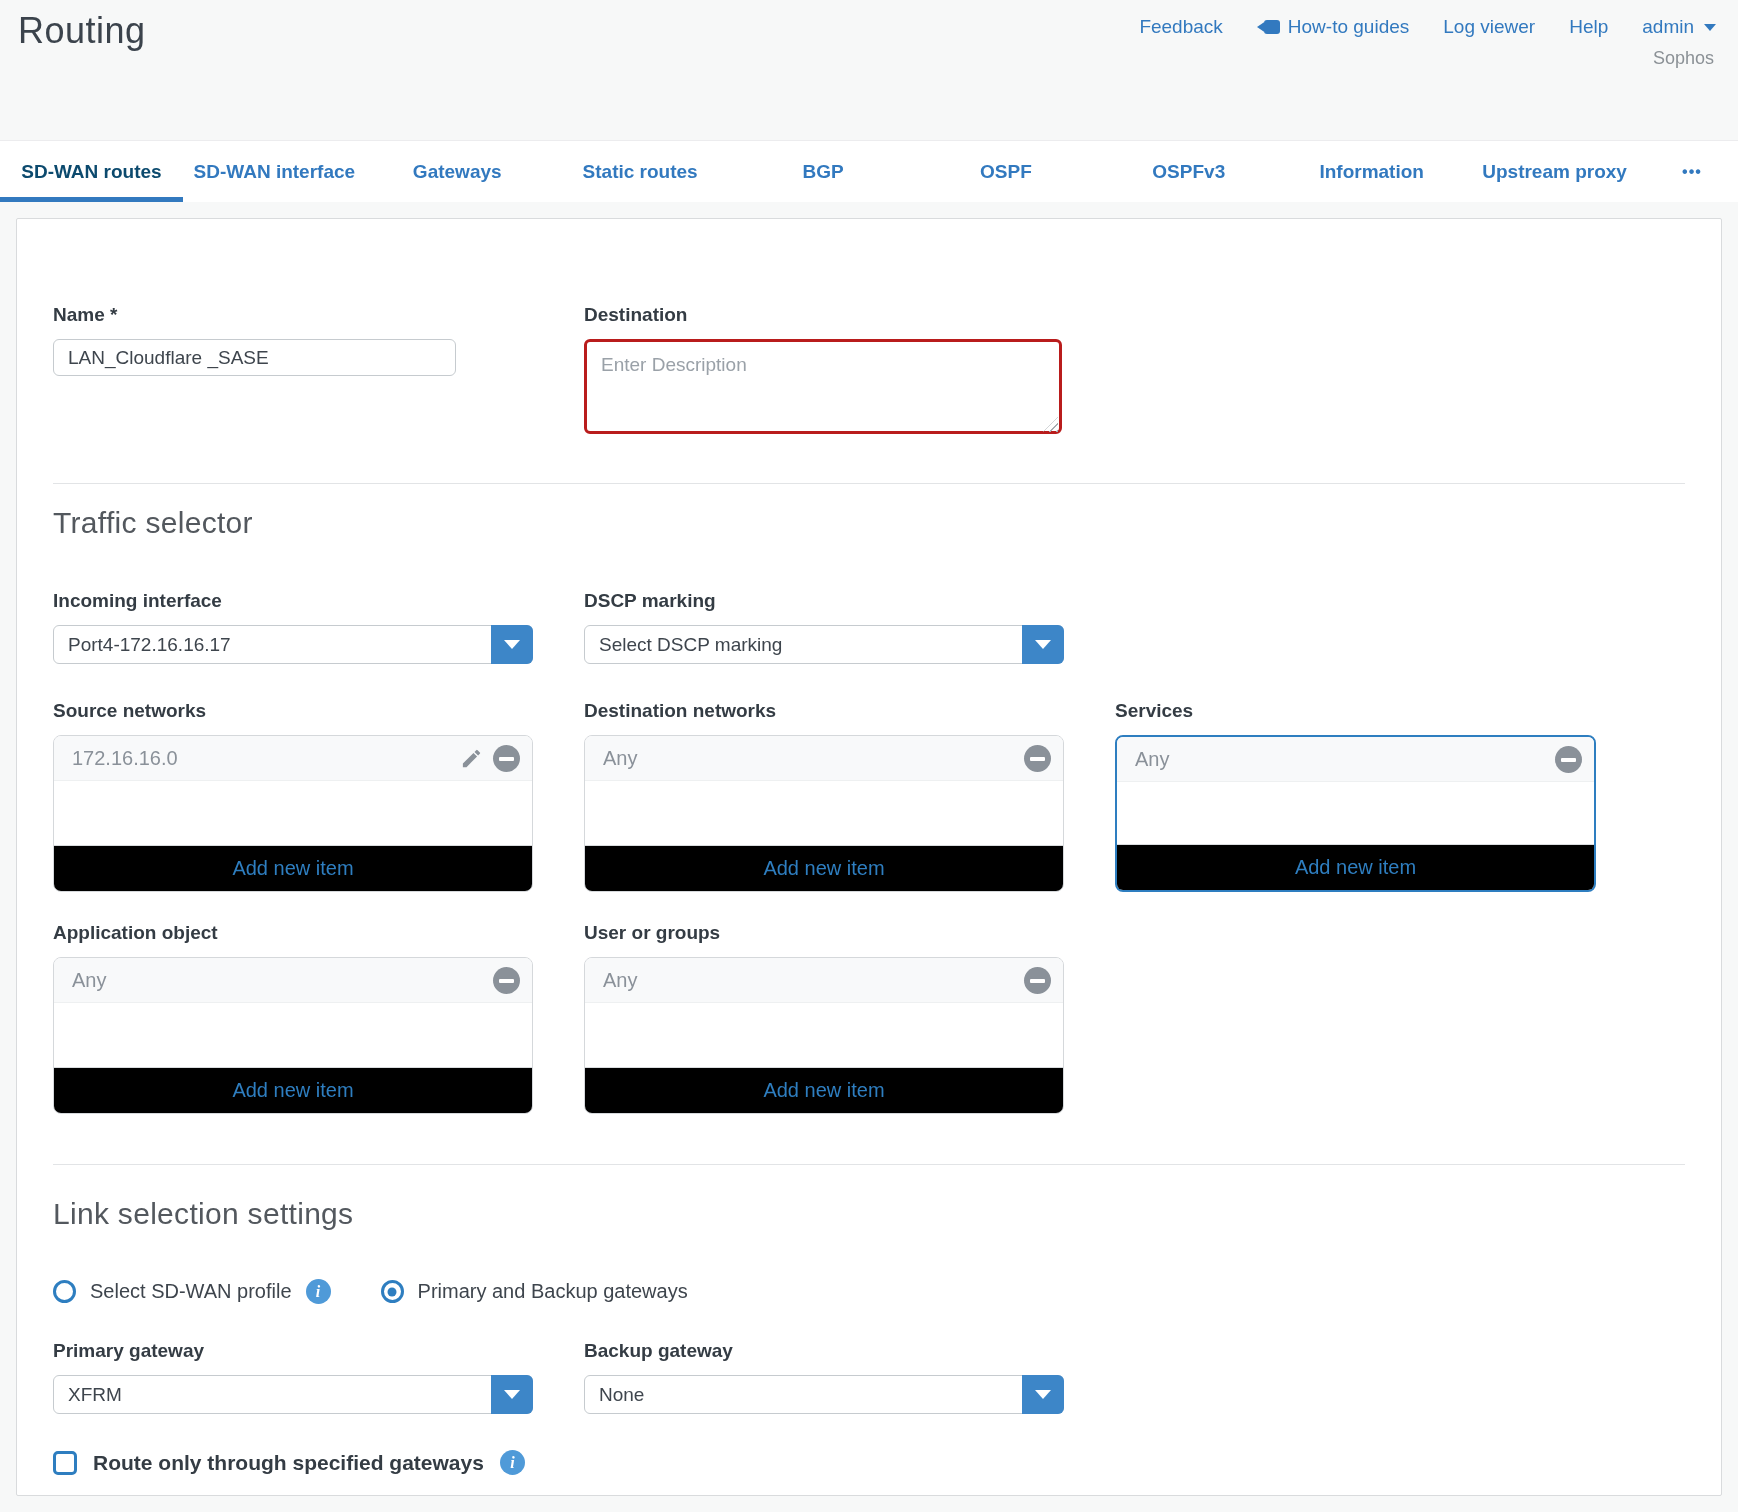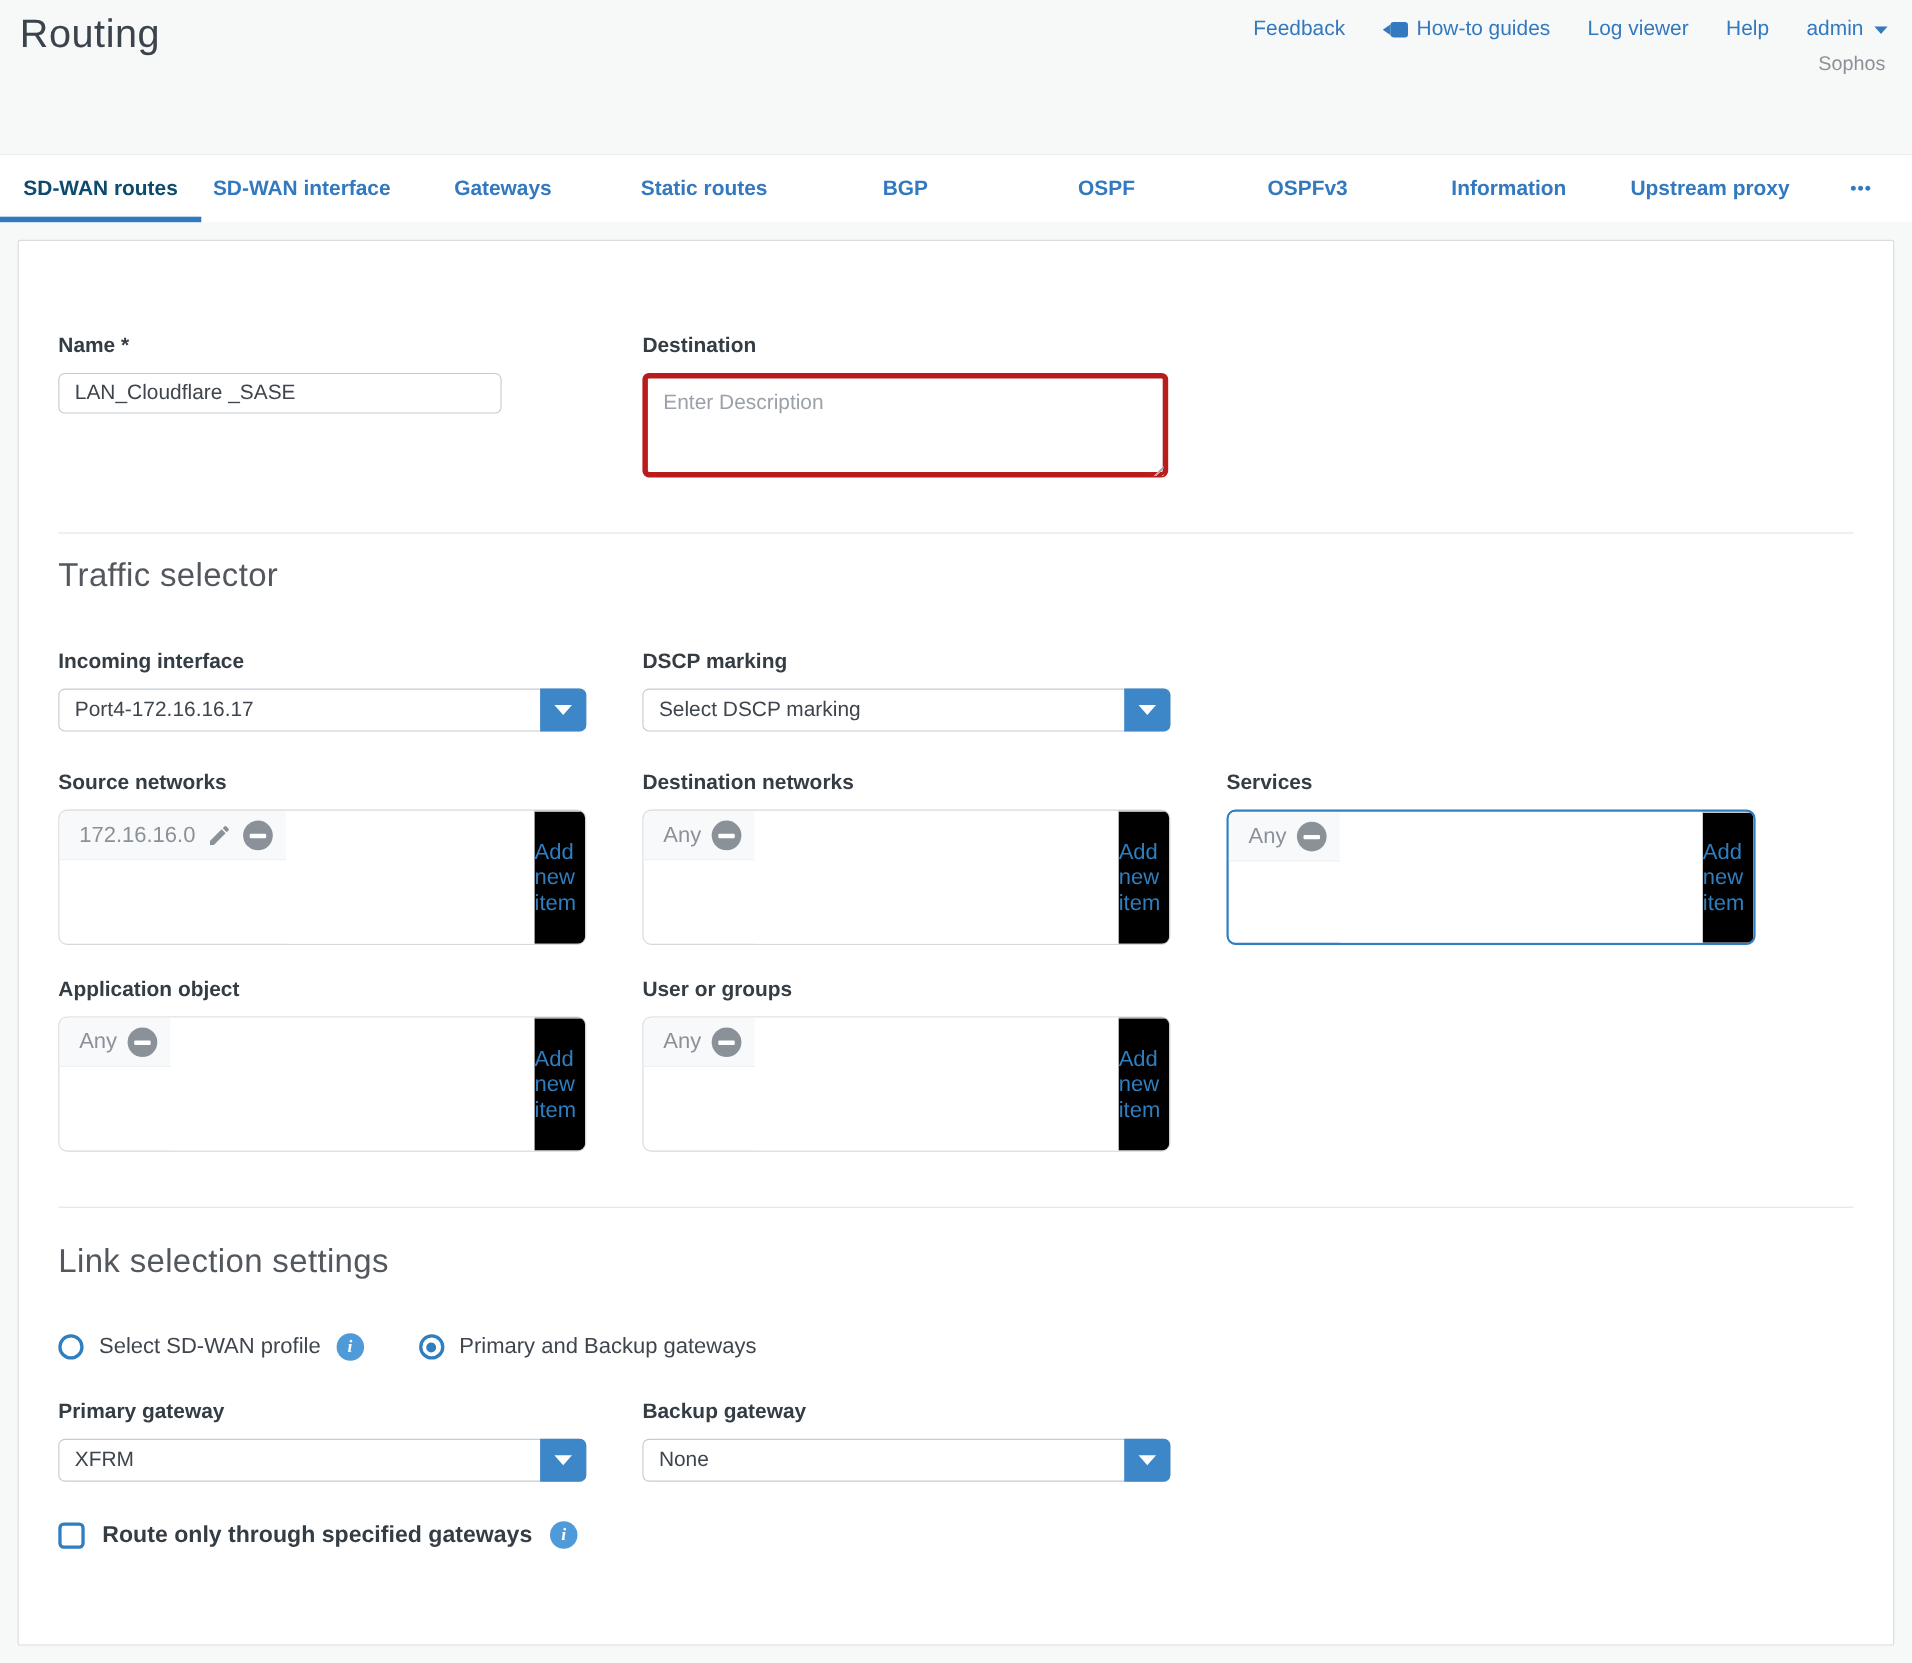--- a/index.html
+++ b/index.html
@@ -25,32 +25,32 @@
   .tab.more { flex: 0 0 92px; letter-spacing: 1px; font-size: 16px; }
   
   .panel { margin: 16px 16px 0; background: #fff; border: 1px solid #d9dbdd; border-radius: 2px; height: 1278px; padding: 0 36px; position: relative; }
   .grid-row { display: grid; grid-template-columns: 480px 480px 481px; column-gap: 51px; align-items: start; }
   .field-label { font-size: 19px; font-weight: bold; color: #343c44; margin-bottom: 13px; }
   .divider { height: 1px; background: #e2e4e6; }
   .section-heading { font-size: 30px; font-weight: 400; color: #53585e; letter-spacing: .3px; }
   
   .text-input { width: 403px; height: 37px; border: 1px solid #c6cbcf; border-radius: 6px; padding: 0 14px; font-size: 19px; color: #3e454d; font-family: "Liberation Sans", sans-serif; outline: none; background: #fff; }
   .textarea-wrap { position: relative; width: 478px; }
-  .desc-textarea { width: 478px; height: 95px; border: 5px solid #b91c1c; border-radius: 6px; padding: 12px 14px; font-size: 19px; color: #3e454d; font-family: "Liberation Sans", sans-serif; resize: none; outline: none; }
+  .desc-textarea { width: 478px; height: 95px; border: 3px solid #b91c1c; border-radius: 6px; padding: 12px 14px; font-size: 19px; color: #3e454d; font-family: "Liberation Sans", sans-serif; resize: none; outline: none; }
   .desc-textarea::placeholder { color: #9aa1a8; }
   .resize-grip { position: absolute; right: 4px; bottom: 6px; width: 15px; height: 15px;
     background: repeating-linear-gradient(-45deg, #a8adb2 0 1.6px, transparent 1.6px 5.2px);
     clip-path: polygon(100% 0, 100% 100%, 0 100%); pointer-events: none; }
   
   .dropdown { width: 100%; height: 39px; border: 1px solid #c6cbcf; border-radius: 6px; background: #fff; position: relative; display: flex; align-items: center; cursor: pointer; }
   .dropdown .value { padding-left: 14px; font-size: 19px; color: #3e454d; }
   .dropdown .dd-btn { position: absolute; top: -1px; right: -1px; bottom: -1px; width: 42px; background: #3d86c8; border-radius: 0 6px 6px 0; display: flex; align-items: center; justify-content: center; }
   .tri-down { width: 0; height: 0; border-left: 8px solid transparent; border-right: 8px solid transparent; border-top: 9px solid #fff; }
   
-  .listbox { width: 100%; height: 123px; border: 1px solid #d5d8db; border-radius: 8px; background: #fff; display: flex; flex-direction: row; overflow: hidden; }
+  .listbox { width: 100%; height: 157px; border: 1px solid #d5d8db; border-radius: 8px; background: #fff; display: flex; flex-direction: column; overflow: hidden; }
   .listbox.focused { border: 2px solid #2e7ec0; }
   .list-item { height: 45px; flex: 0 0 45px; background: #f8f9fa; border-bottom: 1px solid #eef0f1; display: flex; align-items: center; padding: 0 12px 0 18px; font-size: 20px; color: #8a9199; }
   .list-item .spacer { flex: 1; }
   .icon-btn { display: flex; align-items: center; justify-content: center; margin-left: 10px; cursor: pointer; }
   .minus-circle { width: 27px; height: 27px; border-radius: 50%; background: #8a9199; position: relative; }
   .minus-circle::after { content: ""; position: absolute; left: 6px; right: 6px; top: 12px; height: 4px; background: #fff; border-radius: 1px; }
   .list-fill { flex: 1; background: #fff; }
   .list-footer { flex: 0 0 46px; background: #000000; border-top: 1px solid #d9dcde; display: flex; align-items: center; justify-content: center; font-size: 20px; color: #2e7ec0; cursor: pointer; }
   
   .radio-row { display: flex; align-items: center; gap: 14px; }

